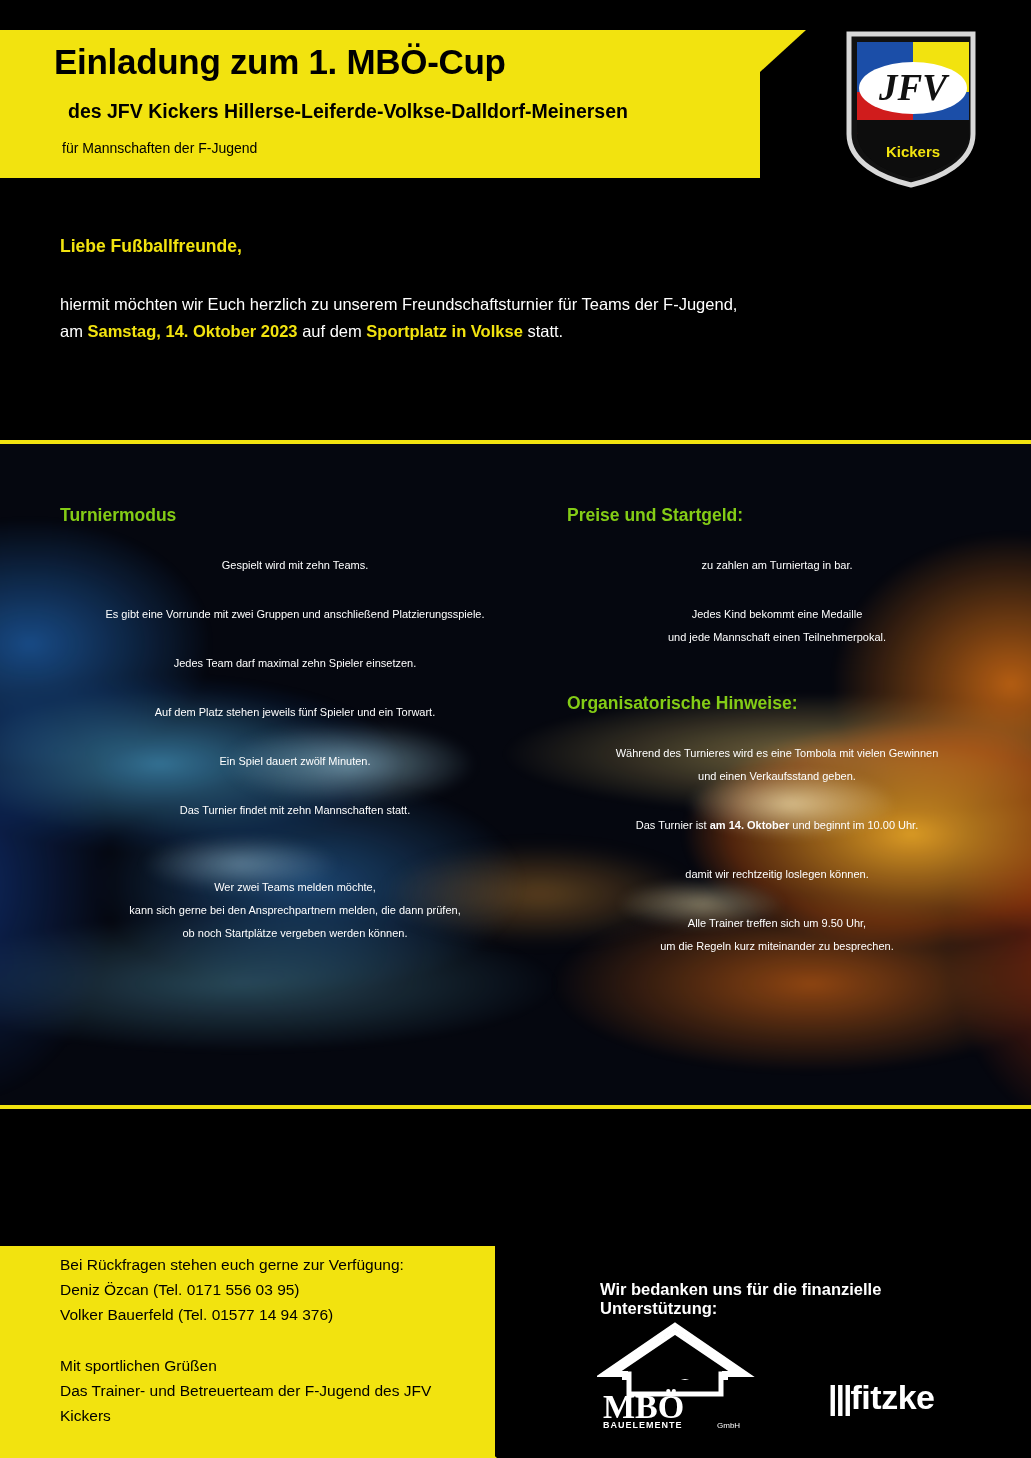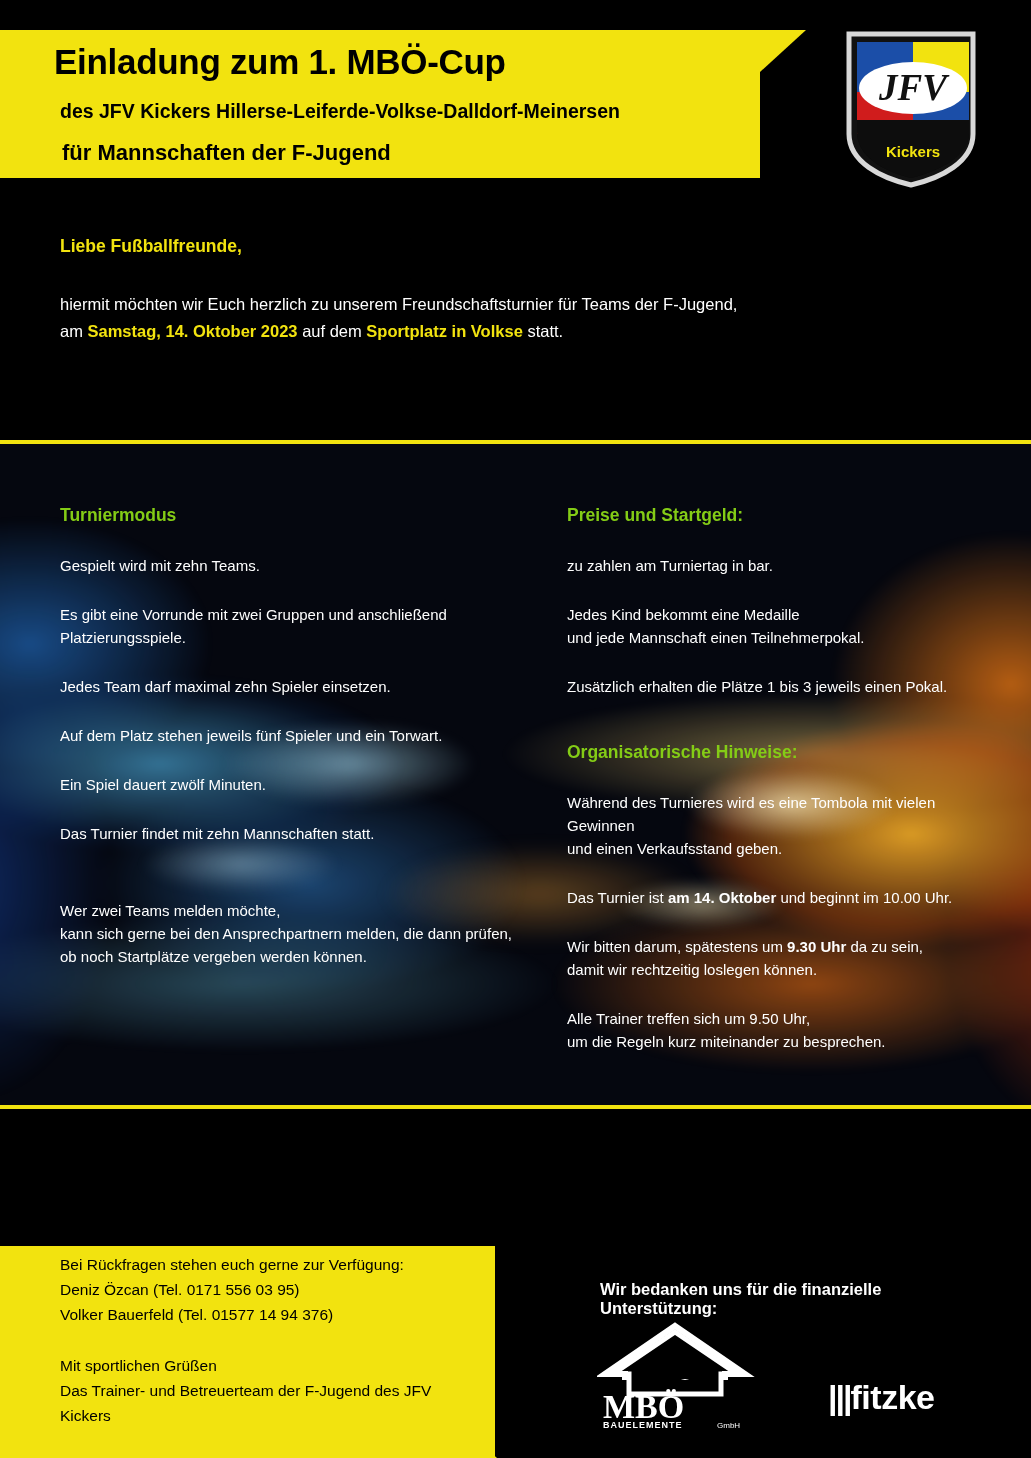--- a/index.html
+++ b/index.html
@@ -21,26 +21,26 @@
   .header-band2 {
     position:absolute; top:30px; left:0; width:760px; height:148px; background:#f2e30f;
   }
   .title-main {
     position:absolute; top:42px; left:54px;
     color:#000; font-size: 35px; font-weight: bold;
     letter-spacing: -0.3px;
     font-family: "Liberation Sans", sans-serif;
   }
   .title-sub1 {
-    position:absolute; top:100px; left:60px;
+    position:absolute; top:100px; left:68px;
     color:#000; font-size: 19.5px; font-weight: bold;
   }
   .title-sub2 {
     position:absolute; top:140px; left:62px;
-    color:#000; font-size: 22px; font-weight: bold;
+    color:#000; font-size: 14px; font-weight: normal;
   }
 
   
   .crest { position:absolute; top:30px; left:845px; width:132px; height:158px; }
   .crest svg { width:132px; height:158px; display:block; }
 
   
   .intro { position:absolute; top:236px; left:60px; width:880px; }
   .intro .greet {
     color:#f2e30f; font-size:17.5px; font-weight:bold; margin-bottom:34px;
@@ -95,21 +95,21 @@
   }
 
   
   .col { position:absolute; z-index:3; }
   .col-left { left:60px; top:505px; width:470px; }
   .col-right { left:567px; top:505px; width:420px; }
   .sec-head {
     color:#84cc16; font-size:17.5px; font-weight:bold; margin-bottom:28px;
   }
   .sec-head.second { margin-top:44px; }
-  .col p { margin:0 0 26px 0; font-size:15px; line-height:23px; color:#fff; }
+  .col p { margin:0 0 26px 0; font-size:11px; line-height:23px; color:#fff;text-align:center; }
   .col p.tight { margin-bottom:0; }
   .col .b { font-weight:bold; }
 
   
   .footer-band {
     position:absolute; top:1246px; left:0; width:495px; height:212px; background:#f2e30f;
   }
   .footer-cut {
     position:absolute; top:1420px; left:455px; width:0; height:0;
     border-left: 42px solid #f2e30f;
@@ -185,30 +185,26 @@
     <p class="tight">Wer zwei Teams melden möchte,</p>
     <p class="tight">kann sich gerne bei den Ansprechpartnern melden, die dann prüfen,</p>
     <p>ob noch Startplätze vergeben werden können.</p>
   </div>
 
   <div class="col col-right">
     <div class="sec-head">Preise und Startgeld:</div>
     <p>zu zahlen am Turniertag in bar.</p>
     <p class="tight">Jedes Kind bekommt eine Medaille</p>
     <p>und jede Mannschaft einen Teilnehmerpokal.</p>
-    <p>Zusätzlich erhalten die Plätze 1 bis 3 jeweils einen Pokal.</p>
 
     <div class="sec-head second">Organisatorische Hinweise:</div>
     <p class="tight">Während des Turnieres wird es eine Tombola mit vielen Gewinnen</p>
     <p>und einen Verkaufsstand geben.</p>
     <p>
       <span>Das Turnier ist </span><span class="b">am 14. Oktober</span><span> und beginnt im 10.00 Uhr.</span>
-    </p>
-    <p class="tight">
-      <span>Wir bitten darum, spätestens um </span><span class="b">9.30 Uhr</span><span> da zu sein,</span>
     </p>
     <p>damit wir rechtzeitig loslegen können.</p>
     <p class="tight">Alle Trainer treffen sich um 9.50 Uhr,</p>
     <p>um die Regeln kurz miteinander zu besprechen.</p>
   </div>
 
   <div class="rule-bottom"></div>
 
   <div class="footer-band"></div>
   <div class="footer-cut"></div>

